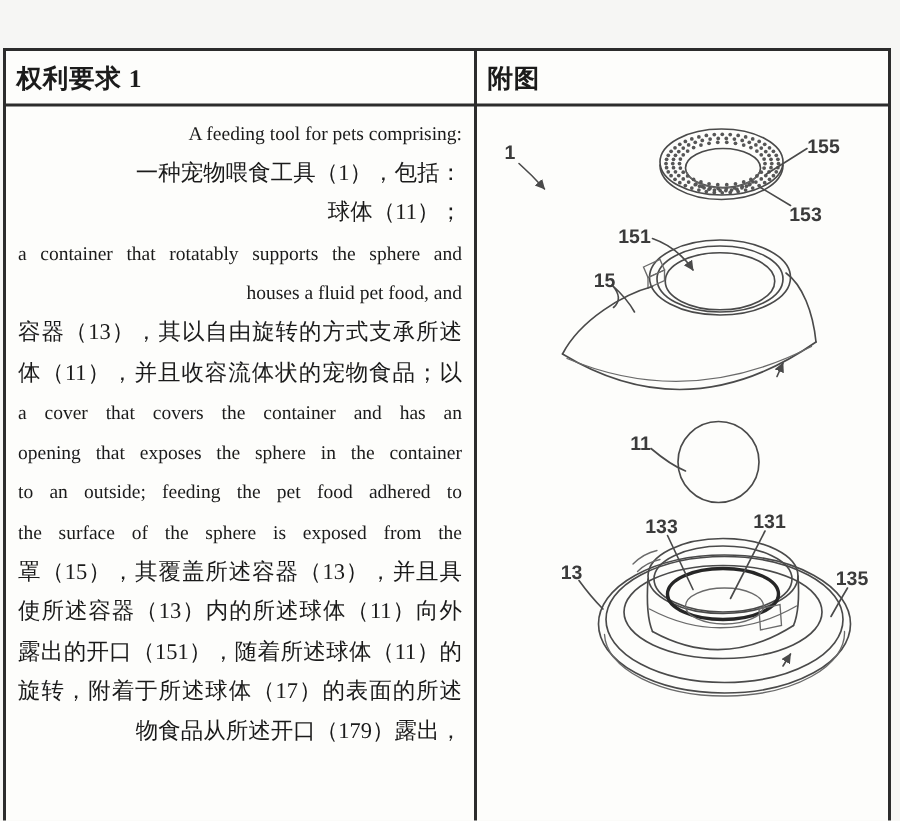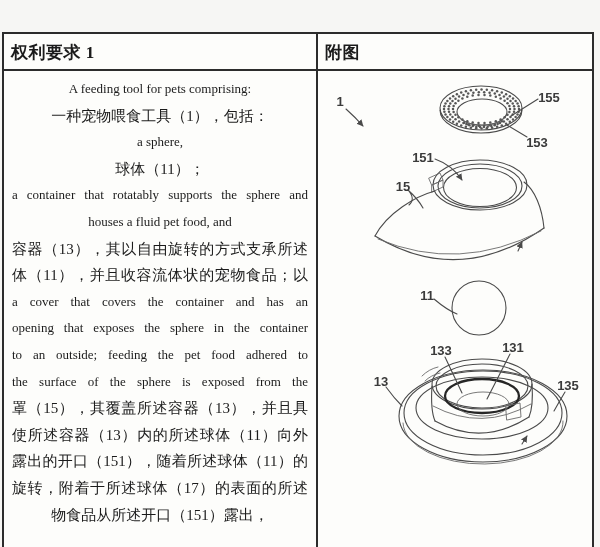--- a/index.html
+++ b/index.html
@@ -24,21 +24,21 @@
   .hdr{
     height:37px;box-sizing:border-box;
     border-bottom:2px solid #2c2c2c;
     font-weight:bold;font-size:17px;
     padding:7px 0 0 7px;
     letter-spacing:.5px;
   }
   .claim-text{padding:5px 8px 0 8px;}
   .ln{
     height:26.6px;line-height:26.6px;overflow:hidden;
-    text-align:center;
+    text-align:right;
   }
   .ln.en{font-size:13px;}
   .ln.zh{font-size:15px;}
   .ln.jst{text-align:justify;text-align-last:justify;}
   svg.fig{position:absolute;left:0;top:37px;}
   .s{stroke:#4a4a4a;fill:none;stroke-width:1.1;stroke-linecap:round;}
   .s-thin{stroke:#6a6a6a;fill:none;stroke-width:.9;stroke-linecap:round;}
   .s-dark{stroke:#262626;fill:none;stroke-width:2.3;}
   .lead{stroke:#4a4a4a;fill:none;stroke-width:1.1;stroke-linecap:round;}
   text.ref{
@@ -49,35 +49,34 @@
 </head>
 <body>
 
 <div class="doc-table">
 
   <div class="cell cell-left">
     <div class="hdr">权利要求 1</div>
     <div class="claim-text">
         <div class="ln en">A feeding tool for pets comprising:</div>
         <div class="ln zh">一种宠物喂食工具（1），包括：</div>
-        <div class="ln en">a sphere,</div>
         <div class="ln zh">球体（11）；</div>
         <div class="ln en jst">a container that rotatably supports the sphere and</div>
         <div class="ln en">houses a fluid pet food, and</div>
         <div class="ln zh jst">容器（13），其以自由旋转的方式支承所述球</div>
         <div class="ln zh jst">体（11），并且收容流体状的宠物食品；以及</div>
         <div class="ln en jst">a cover that covers the container and has an</div>
         <div class="ln en jst">opening that exposes the sphere in the container</div>
         <div class="ln en jst">to an outside; feeding the pet food adhered to</div>
         <div class="ln en jst">the surface of the sphere is exposed from the</div>
         <div class="ln zh jst">罩（15），其覆盖所述容器（13），并且具有</div>
         <div class="ln zh jst">使所述容器（13）内的所述球体（11）向外部</div>
         <div class="ln zh jst">露出的开口（151），随着所述球体（11）的</div>
         <div class="ln zh jst">旋转，附着于所述球体（17）的表面的所述宠</div>
-        <div class="ln zh">物食品从所述开口（151）露出，</div>
+        <div class="ln zh">物食品从所述开口（179）露出，</div>
       </div>
   </div>
 
   <div class="cell cell-right">
     <div class="hdr">附图</div>
 
     <svg class="fig" width="280" height="498" viewBox="316 42 280 498">
       <defs>
         <marker id="ah" markerWidth="7" markerHeight="7" refX="5.5" refY="3" orient="auto">
           <path d="M0,0 L6,3 L0,6 Z" fill="#4a4a4a"></path>

